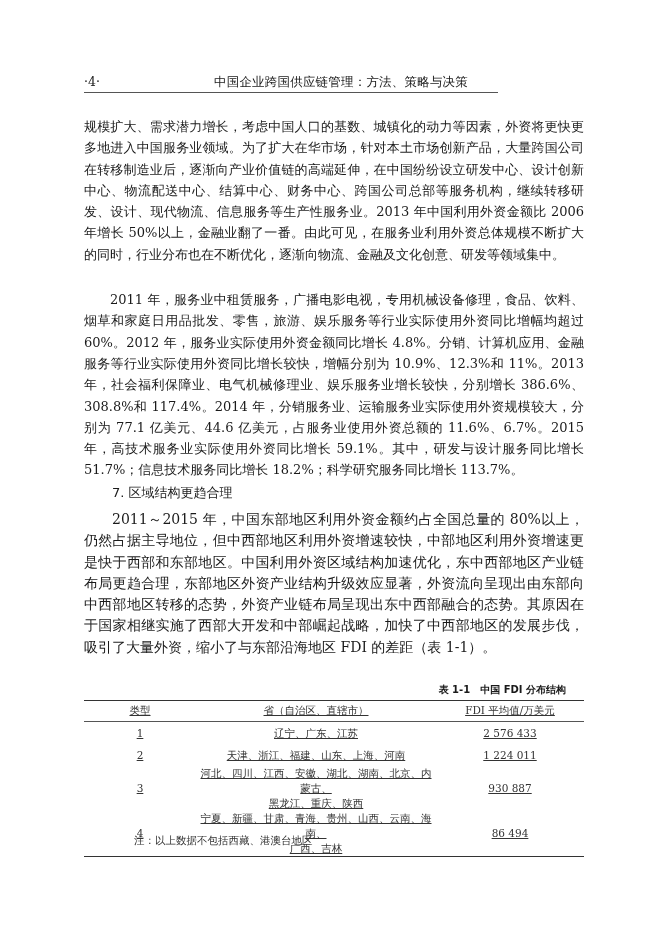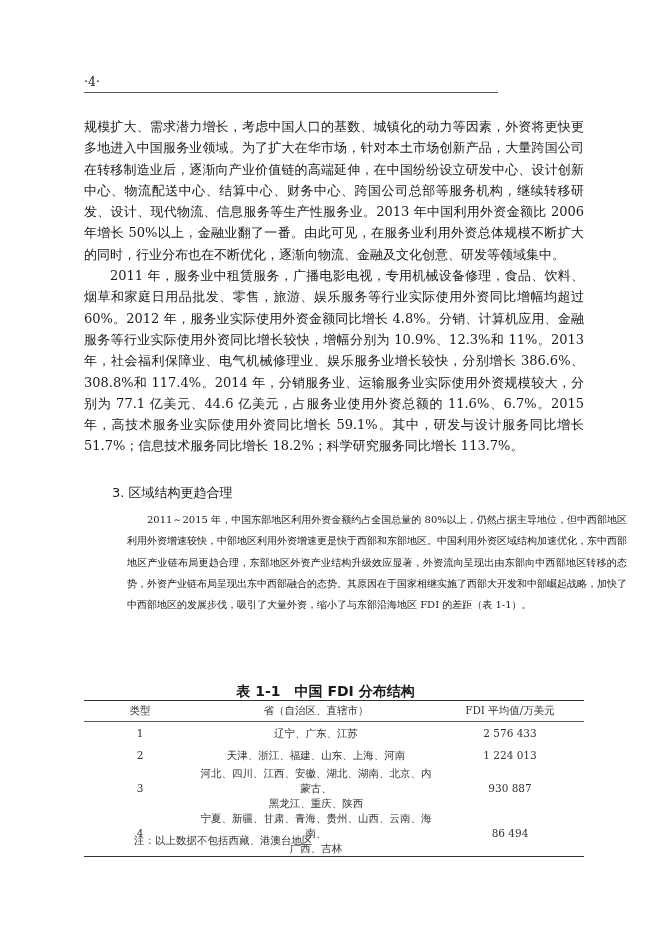--- a/index.html
+++ b/index.html
@@ -16,66 +16,67 @@
   .header .title { position: absolute; left: 130px; top: 2px; letter-spacing: 0.2px; }
   .header-rule {
     position: absolute; left: 84px; top: 92px; width: 414px; height: 0;
     border-top: 1px solid #555;
   }
   .body-text {
     position: absolute; left: 84px; top: 116px; width: 500px;
     font-size: 13px; line-height: 21.3px; text-align: justify;
   }
   .body-text p { margin: 0; }
-  .body-text p.indent { text-indent: 2em; }
+  .body-text p.indent { text-indent: 2em; margin-top: 24px; }
   .section-heading {
     position: absolute; left: 112px; top: 484px; font-size: 13px;
     font-family: "DejaVu Sans", "Liberation Sans", sans-serif;
   }
   .body-text2 {
     position: absolute; left: 84px; top: 509px; width: 500px;
-    font-size: 10px; line-height: 21.3px; text-align: justify; margin-left: 43px;
+    font-size: 14px; line-height: 21.3px; text-align: justify;
   }
   .body-text2 p { margin: 0; text-indent: 2em; }
   .table-caption {
-    position: absolute; left: 0; width: 651px; top: 683px; text-align: center;
-    font-size: 14px; font-weight: bold;
+    position: absolute; left: 0; width: 566px; top: 683px; text-align: right;
+    font-size: 10px; font-weight: bold;
     font-family: "DejaVu Sans", "Liberation Sans", sans-serif;
   }
   .fdi-table {
     position: absolute; left: 84px; top: 700px; width: 500px;
-    border-collapse: collapse; font-size: 10.5px; color: #333;
+    border-collapse: collapse; font-size: 10.5px; color: #333; text-decoration: underline;
   }
   .fdi-table thead tr { border-top: 1.5px solid #333; border-bottom: 1px solid #555; }
   .fdi-table tbody tr:last-child { border-bottom: 1.5px solid #333; }
   .fdi-table th, .fdi-table td { text-align: center; font-weight: normal; padding: 0; }
   .fdi-table th { height: 20px; }
   .fdi-table td { height: 22px; line-height: 15px; }
   .fdi-table td.tall { height: 36px; }
   .col-type { width: 112px; }
   .col-prov { width: 240px; }
   .col-val { width: 148px; }
   .note {
     position: absolute; left: 90px; top: 834px; font-size: 10.5px; color: #333; margin-left: 44px;
   }
 </style>
 </head>
 <body>
 
 <div class="header">
   <span class="pageno">·4·</span>
+  <span class="title">中国企业跨国供应链管理：方法、策略与决策</span>
 </div>
 <div class="header-rule"></div>
 
 <div class="body-text">
   <p>规模扩大、需求潜力增长，考虑中国人口的基数、城镇化的动力等因素，外资将更快更多地进入中国服务业领域。为了扩大在华市场，针对本土市场创新产品，大量跨国公司在转移制造业后，逐渐向产业价值链的高端延伸，在中国纷纷设立研发中心、设计创新中心、物流配送中心、结算中心、财务中心、跨国公司总部等服务机构，继续转移研发、设计、现代物流、信息服务等生产性服务业。2013 年中国利用外资金额比 2006 年增长 50%以上，金融业翻了一番。由此可见，在服务业利用外资总体规模不断扩大的同时，行业分布也在不断优化，逐渐向物流、金融及文化创意、研发等领域集中。</p>
   <p class="indent">2011 年，服务业中租赁服务，广播电影电视，专用机械设备修理，食品、饮料、烟草和家庭日用品批发、零售，旅游、娱乐服务等行业实际使用外资同比增幅均超过 60%。2012 年，服务业实际使用外资金额同比增长 4.8%。分销、计算机应用、金融服务等行业实际使用外资同比增长较快，增幅分别为 10.9%、12.3%和 11%。2013 年，社会福利保障业、电气机械修理业、娱乐服务业增长较快，分别增长 386.6%、308.8%和 117.4%。2014 年，分销服务业、运输服务业实际使用外资规模较大，分别为 77.1 亿美元、44.6 亿美元，占服务业使用外资总额的 11.6%、6.7%。2015 年，高技术服务业实际使用外资同比增长 59.1%。其中，研发与设计服务同比增长 51.7%；信息技术服务同比增长 18.2%；科学研究服务同比增长 113.7%。</p>
 </div>
 
-<div class="section-heading">3. 区域结构更趋合理</div>
+<div class="section-heading">7. 区域结构更趋合理</div>
 
 <div class="body-text2">
   <p>2011～2015 年，中国东部地区利用外资金额约占全国总量的 80%以上，仍然占据主导地位，但中西部地区利用外资增速较快，中部地区利用外资增速更是快于西部和东部地区。中国利用外资区域结构加速优化，东中西部地区产业链布局更趋合理，东部地区外资产业结构升级效应显著，外资流向呈现出由东部向中西部地区转移的态势，外资产业链布局呈现出东中西部融合的态势。其原因在于国家相继实施了西部大开发和中部崛起战略，加快了中西部地区的发展步伐，吸引了大量外资，缩小了与东部沿海地区 FDI 的差距（表 1-1）。</p>
 </div>
 
 <div class="table-caption">表 1-1　中国 FDI 分布结构</div>
 
 <table class="fdi-table">
   <thead>
     <tr>
@@ -86,21 +87,21 @@
   </thead>
   <tbody>
     <tr>
       <td>1</td>
       <td><span>辽宁、广东、江苏</span></td>
       <td>2 576 433</td>
     </tr>
     <tr>
       <td>2</td>
       <td><span>天津、浙江、福建、山东、上海、河南</span></td>
-      <td>1 224 013</td>
+      <td>1 224 011</td>
     </tr>
     <tr>
       <td class="tall">3</td>
       <td class="tall">
         <span>河北、四川、江西、安徽、湖北、湖南、北京、内蒙古、</span><br>
         <span>黑龙江、重庆、陕西</span>
       </td>
       <td class="tall">930 887</td>
     </tr>
     <tr>

